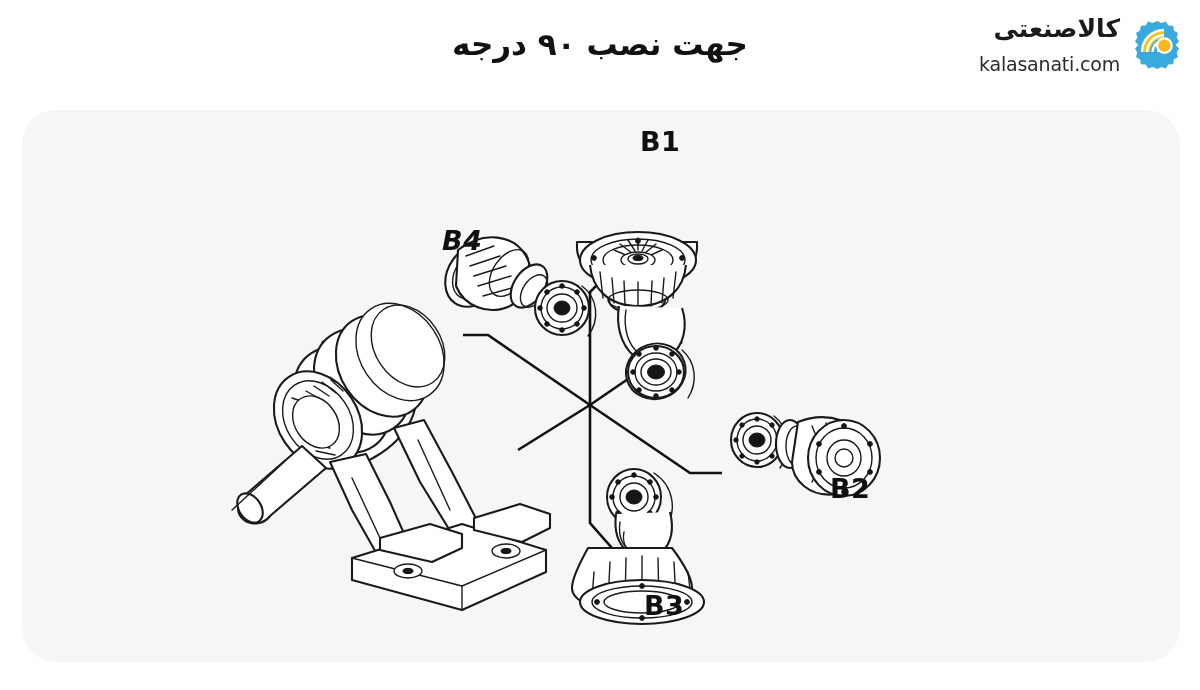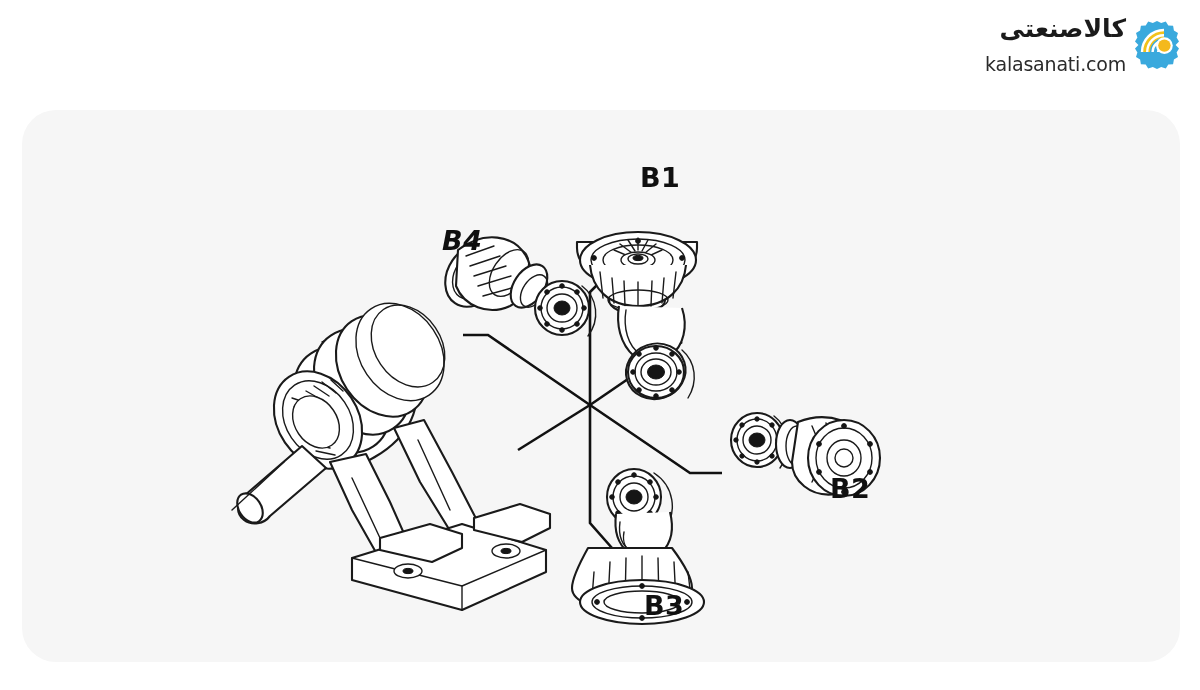--- a/index.html
+++ b/index.html
@@ -36,20 +36,21 @@
   }
 
   
   .brand {
     position: absolute;
     right: 12px;
     top: 14px;
     display: flex;
     flex-direction: row;
     align-items: center;
+    gap: 6px;
   }
   .brand-text {
     display: flex;
     flex-direction: column;
     align-items: flex-end;
     line-height: 1;
   }
   .brand-fa {
     font-size: 25px;
     font-weight: bold;
@@ -91,30 +92,31 @@
 
   
   .part-label {
     position: absolute;
     font-size: 27px;
     font-weight: bold;
     color: #101010;
     letter-spacing: 0.5px;
     white-space: nowrap;
   }
-  .lbl-b1 { left: 618px; top: 16px; margin-top: 36px; }
+  .lbl-b1 { left: 618px; top: 16px; }
   .lbl-b4 { left: 420px; top: 115px; font-style: italic; }
   .lbl-b2 { left: 808px; top: 363px; }
   .lbl-b3 { left: 622px; top: 480px; }
 </style>
 </head>
 <body>
 
 <div class="header">
 
+  <div class="page-title">جهت نصب ۹۰ درجه</div>
 
   <div class="brand">
     <div class="brand-text">
       <div class="brand-fa">کالاصنعتی</div>
       <div class="brand-en">kalasanati.com</div>
     </div>
     <div class="brand-mark">
       <svg viewBox="0 0 62 62" width="62" height="62" aria-hidden="true">
         <g>
 

